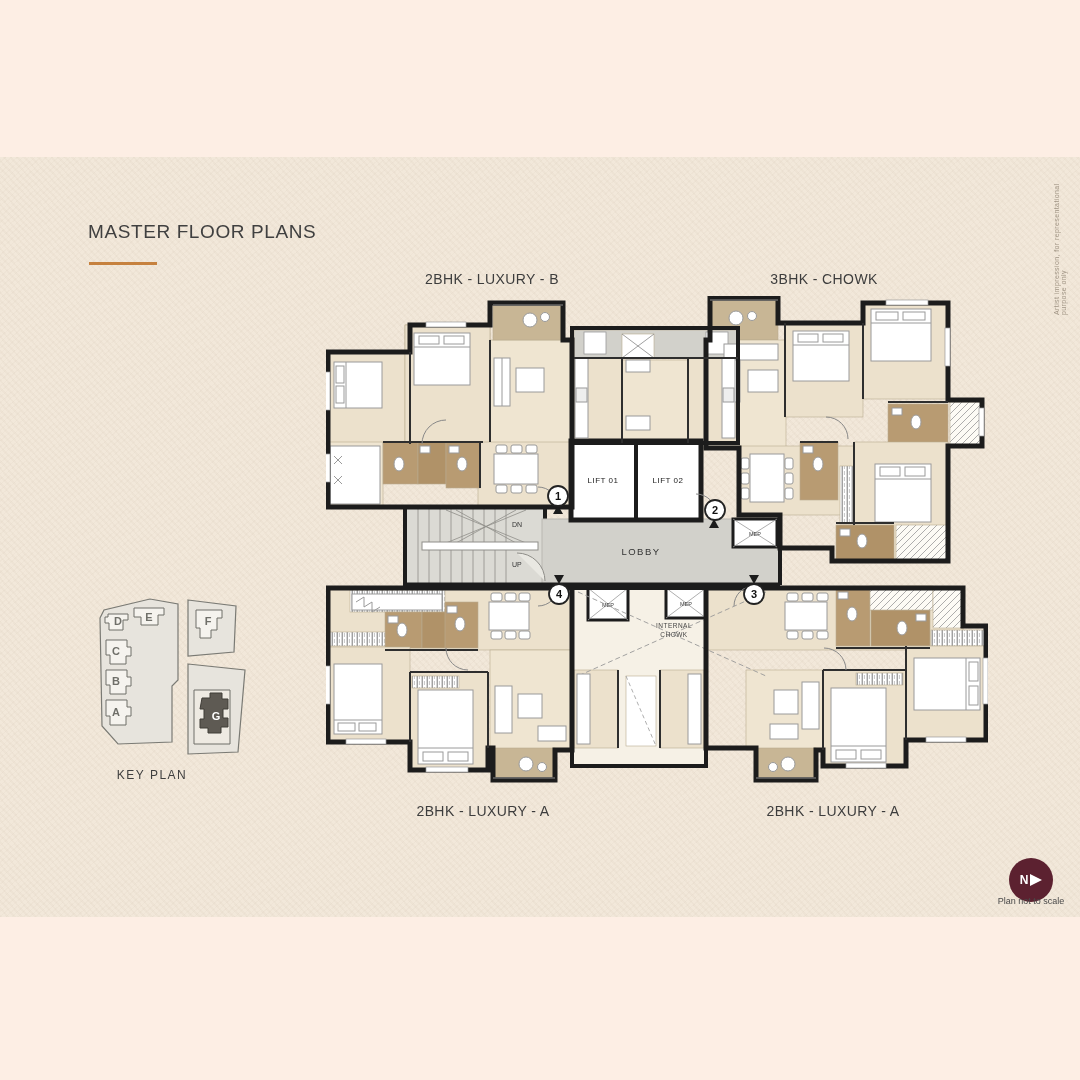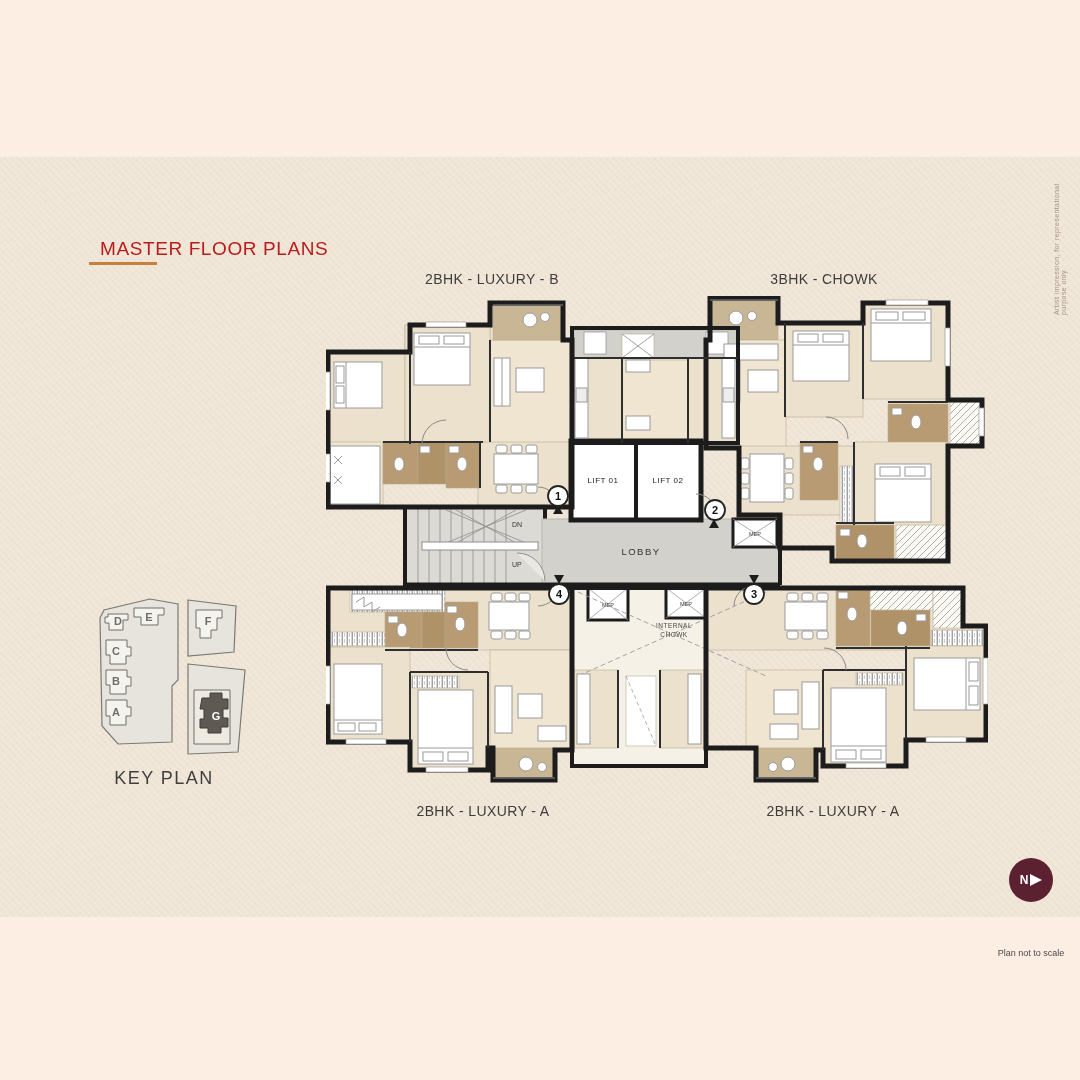--- a/index.html
+++ b/index.html
@@ -8,45 +8,45 @@
     background:#fdeee4;
     font-family:"Liberation Sans", sans-serif;
   }
   .band{
     position:absolute;left:0;top:157px;width:1080px;height:760px;
     background:#f2e8da;
     background-image:repeating-linear-gradient(47deg, rgba(173,152,128,.06) 0 2px, transparent 2px 5px),
                      repeating-linear-gradient(-43deg, rgba(173,152,128,.05) 0 1px, transparent 1px 4px);
   }
   .title{
-    position:absolute;left:88px;top:238px;
-    font-size:19px;letter-spacing:.6px;color:#b91c1c;font-weight:500;margin-left:12px;
+    position:absolute;left:88px;top:221px;
+    font-size:19px;letter-spacing:.6px;color:#404040;font-weight:500;
   }
   .title-underline{position:absolute;left:89px;top:262px;width:68px;height:3px;background:#c6813e;}
   .unit-label{
     position:absolute;transform:translateX(-50%);
     font-size:14px;color:#3d3d3d;letter-spacing:.4px;white-space:nowrap;
   }
   .keyplan-caption{
     position:absolute;left:152px;top:768px;transform:translateX(-50%);
-    font-size:18px;color:#3f3f3f;letter-spacing:1.5px;margin-left:12px;
+    font-size:12px;color:#3f3f3f;letter-spacing:1.5px;
   }
   .side-note{
     position:absolute;left:1053px;top:165px;height:150px;
     writing-mode:vertical-rl;transform:rotate(180deg);
     font-size:7px;color:#a09484;letter-spacing:.4px;
   }
   .north{
     position:absolute;left:1009px;top:858px;width:44px;height:44px;border-radius:50%;
     background:#5c2130;display:flex;align-items:center;justify-content:center;gap:1px;
   }
   .north .n{color:#fff;font-size:12px;font-weight:bold;}
   .north .tri{width:0;height:0;border-left:12px solid #fff;border-top:6px solid transparent;border-bottom:6px solid transparent;margin-left:1px;}
   .north-note{
-    position:absolute;left:1031px;top:948px;transform:translateX(-50%);
+    position:absolute;left:1031px;top:896px;transform:translateX(-50%);
     font-size:9px;color:#4a4a4a;white-space:nowrap;
   }
   .plan-wrap{position:absolute;left:326px;top:296px;width:662px;height:498px;}
   .keyplan-wrap{position:absolute;left:90px;top:594px;width:160px;height:166px;}
   svg text{font-family:"Liberation Sans",sans-serif;}
 </style>
 </head>
 <body>
 
 <div class="band"></div>

